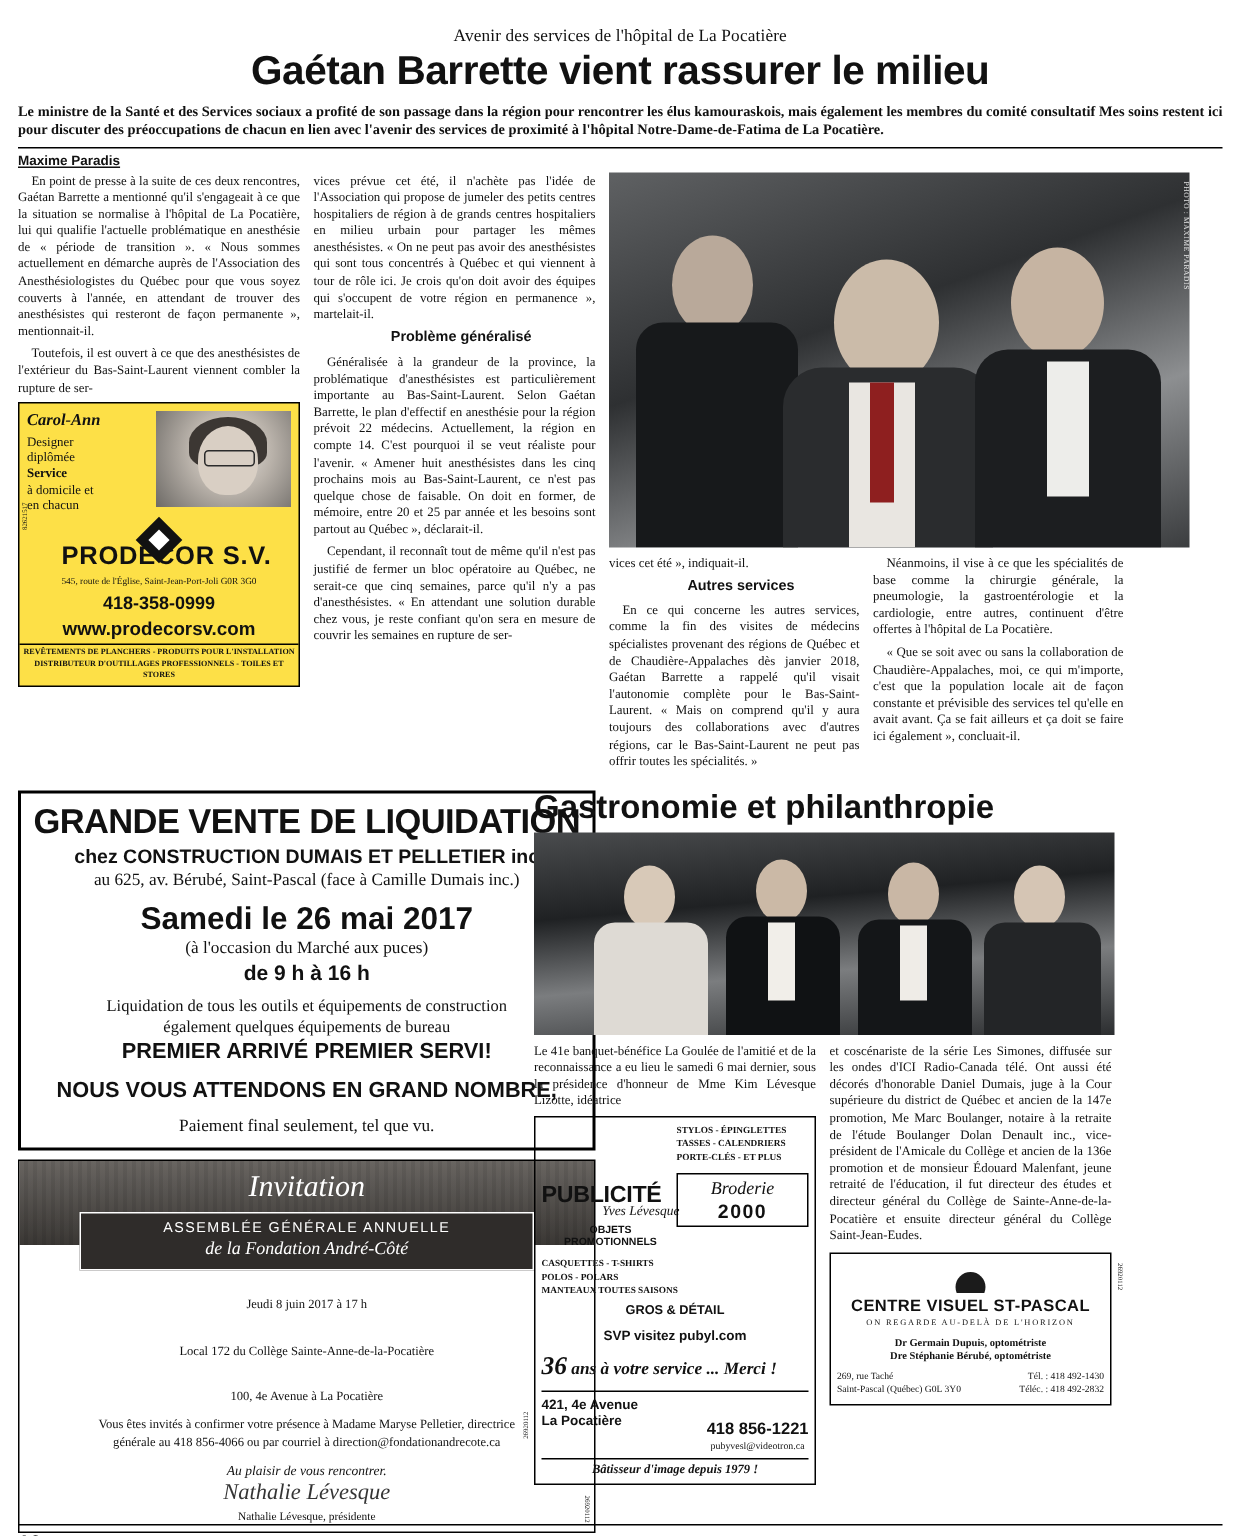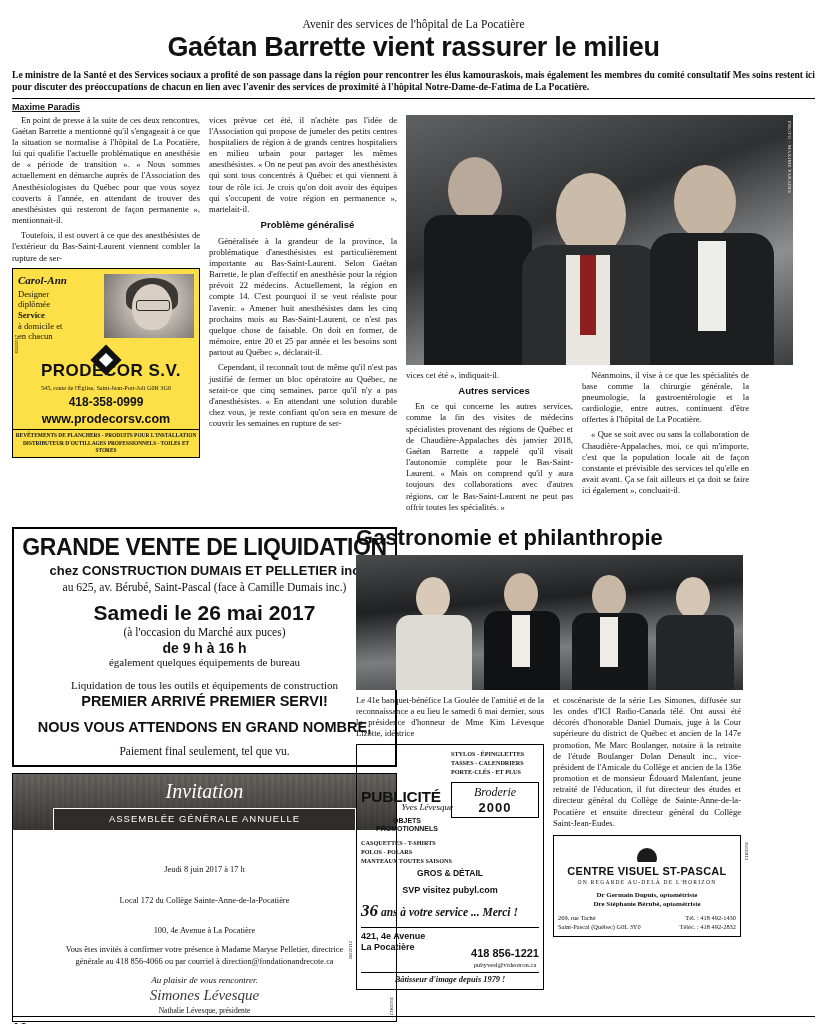--- a/index.html
+++ b/index.html
@@ -645,43 +645,44 @@
     <div class="cols" style="margin-top:4px; align-items:flex-start;">
 
       <div style="width:335px;">
         <div class="ad-liquidation">
           <div class="liq-h1">GRANDE VENTE DE LIQUIDATION</div>
           <div class="liq-h2">chez CONSTRUCTION DUMAIS ET PELLETIER inc</div>
           <div class="liq-h3">au 625, av. Bérubé, Saint-Pascal (face à Camille Dumais inc.)</div>
           <div class="liq-date">Samedi le 26 mai 2017</div>
           <div class="liq-sub">(à l'occasion du Marché aux puces)</div>
           <div class="liq-hours">de 9 h à 16 h</div>
+          <div class="liq-body">Liquidation de tous les outils et équipements de construction</div>
           <div class="liq-body" style="margin-top:0;">également quelques équipements de bureau</div>
-          <div class="liq-body">Liquidation de tous les outils et équipements de construction</div>
           <div class="liq-cta" style="margin-top:0;">PREMIER ARRIVÉ PREMIER SERVI!</div>
           <div class="liq-cta">NOUS VOUS ATTENDONS EN GRAND NOMBRE,</div>
           <div class="liq-pay">Paiement final seulement, tel que vu.</div>
         </div>
 
         <div class="ad-invitation">
           <div class="inv-band">
             <div class="inv-word">Invitation</div>
             <div class="inv-plate">
               <div class="l1">ASSEMBLÉE GÉNÉRALE ANNUELLE</div>
+              <div class="l2">de la Fondation André-Côté</div>
             </div>
           </div>
           <div class="inv-body">
             <div class="bold">Jeudi 8 juin 2017 à 17 h</div>
             <div class="bold">Local 172 du Collège Sainte-Anne-de-la-Pocatière</div>
             <div class="bold">100, 4e Avenue à La Pocatière</div>
             <div style="margin-top:8px;">Vous êtes invités à confirmer votre présence à Madame Maryse Pelletier, directrice</div>
             <div>générale au 418 856-4066 ou par courriel à direction@fondationandrecote.ca</div>
           </div>
           <div class="inv-sign">Au plaisir de vous rencontrer.</div>
-          <div class="inv-scribble">Simones Lévesque</div>
+          <div class="inv-scribble">Nathalie Lévesque</div>
           <div class="inv-name" style="margin-top:2px;">Nathalie Lévesque, présidente</div>
           <div class="inv-vcode">26920112</div>
         </div>
       </div>
 
       <div style="width:387px;">
         <div class="gastro-title">Gastronomie et philanthropie</div>
         <div class="photo-gastro">
           <div class="ph-head" style="left:60px;top:22px;width:34px;height:42px;background:#d8c9b8;"></div>
           <div class="pp" style="left:40px;top:60px;width:76px;height:75px;border-radius:14px 14px 0 0;background:#dedad4;"></div>

